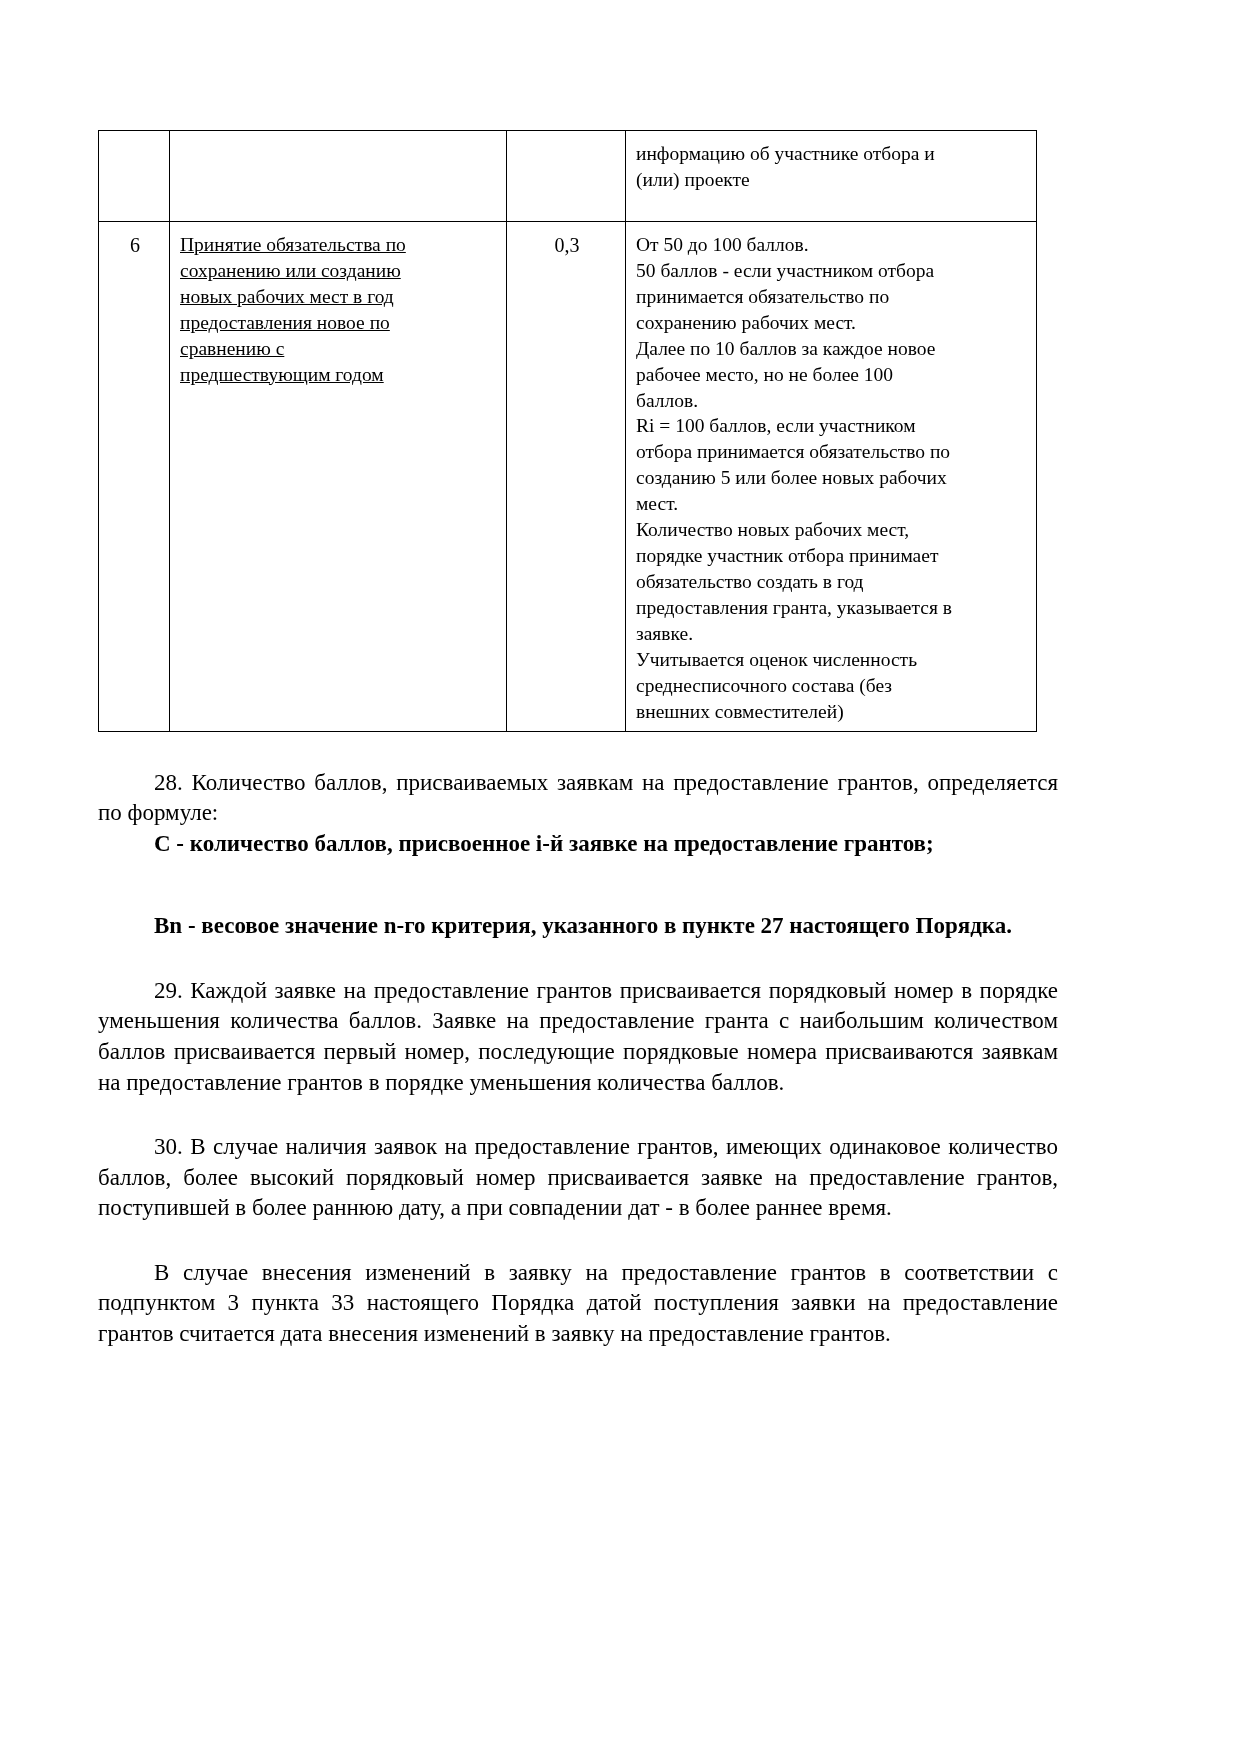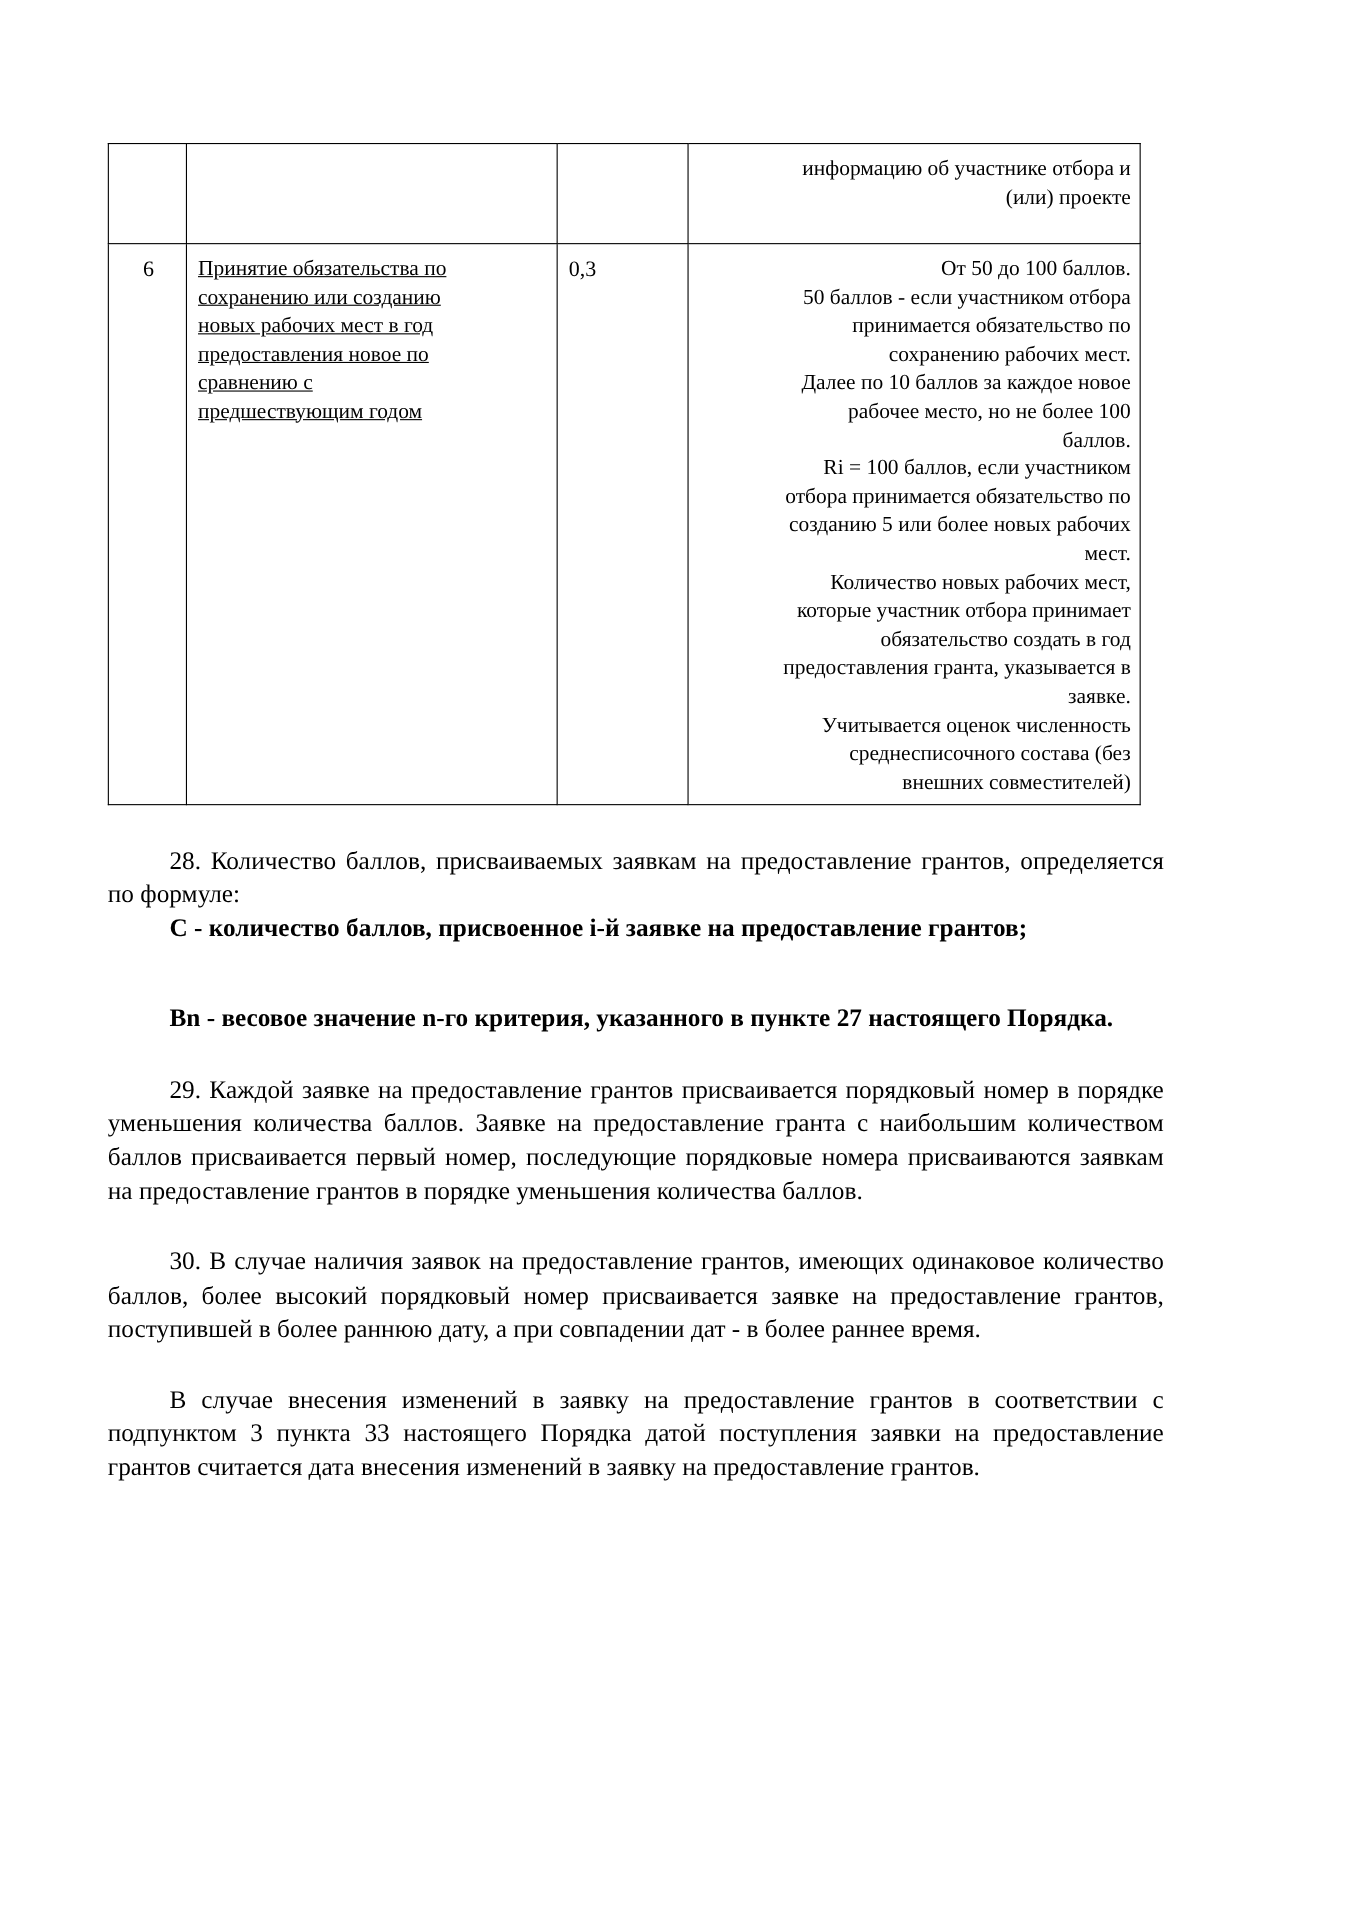--- a/index.html
+++ b/index.html
@@ -33,22 +33,22 @@
   }
   .criteria-table td {
     border: 1.6px solid #000;
     vertical-align: top;
     padding: 4px 8px 6px 10px;
     font-size: 19.5px;
     line-height: 1.33;
   }
   .col-num    { width: 52px;  text-align: center; }
   .col-crit   { width: 318px; text-decoration: underline; }
-  .col-weight { width: 100px; }
-  .col-desc   { width: 392px; text-align: right; }
+  .col-weight { width: 100px; text-align: center; }
+  .col-desc   { width: 392px; }
 
   .cell-lines > span {
     display: block;
   }
   .cont-row td { height: 74px; }
   .cont-row .col-desc { padding-top: 10px; }
 
   .main-row .col-num    { padding-top: 10px; font-size: 20px; }
   .main-row .col-crit   { padding-top: 10px; }
   .main-row .col-weight { padding-top: 10px; font-size: 20px; }
@@ -139,21 +139,21 @@
             <span>принимается обязательство по</span>
             <span>сохранению рабочих мест.</span>
             <span>Далее по 10 баллов за каждое новое</span>
             <span>рабочее место, но не более 100</span>
             <span>баллов.</span>
             <span>Ri = 100 баллов, если участником</span>
             <span>отбора принимается обязательство по</span>
             <span>созданию 5 или более новых рабочих</span>
             <span>мест.</span>
             <span>Количество новых рабочих мест,</span>
-            <span>которые участник отбора принимает</span>
+            <span>порядке участник отбора принимает</span>
             <span>обязательство создать в год</span>
             <span>предоставления гранта, указывается в</span>
             <span>заявке.</span>
             <span>Учитывается оценок численность</span>
             <span>среднесписочного состава (без</span>
             <span>внешних совместителей)</span>
           </div>
         </td>
       </tr>
     </tbody>

